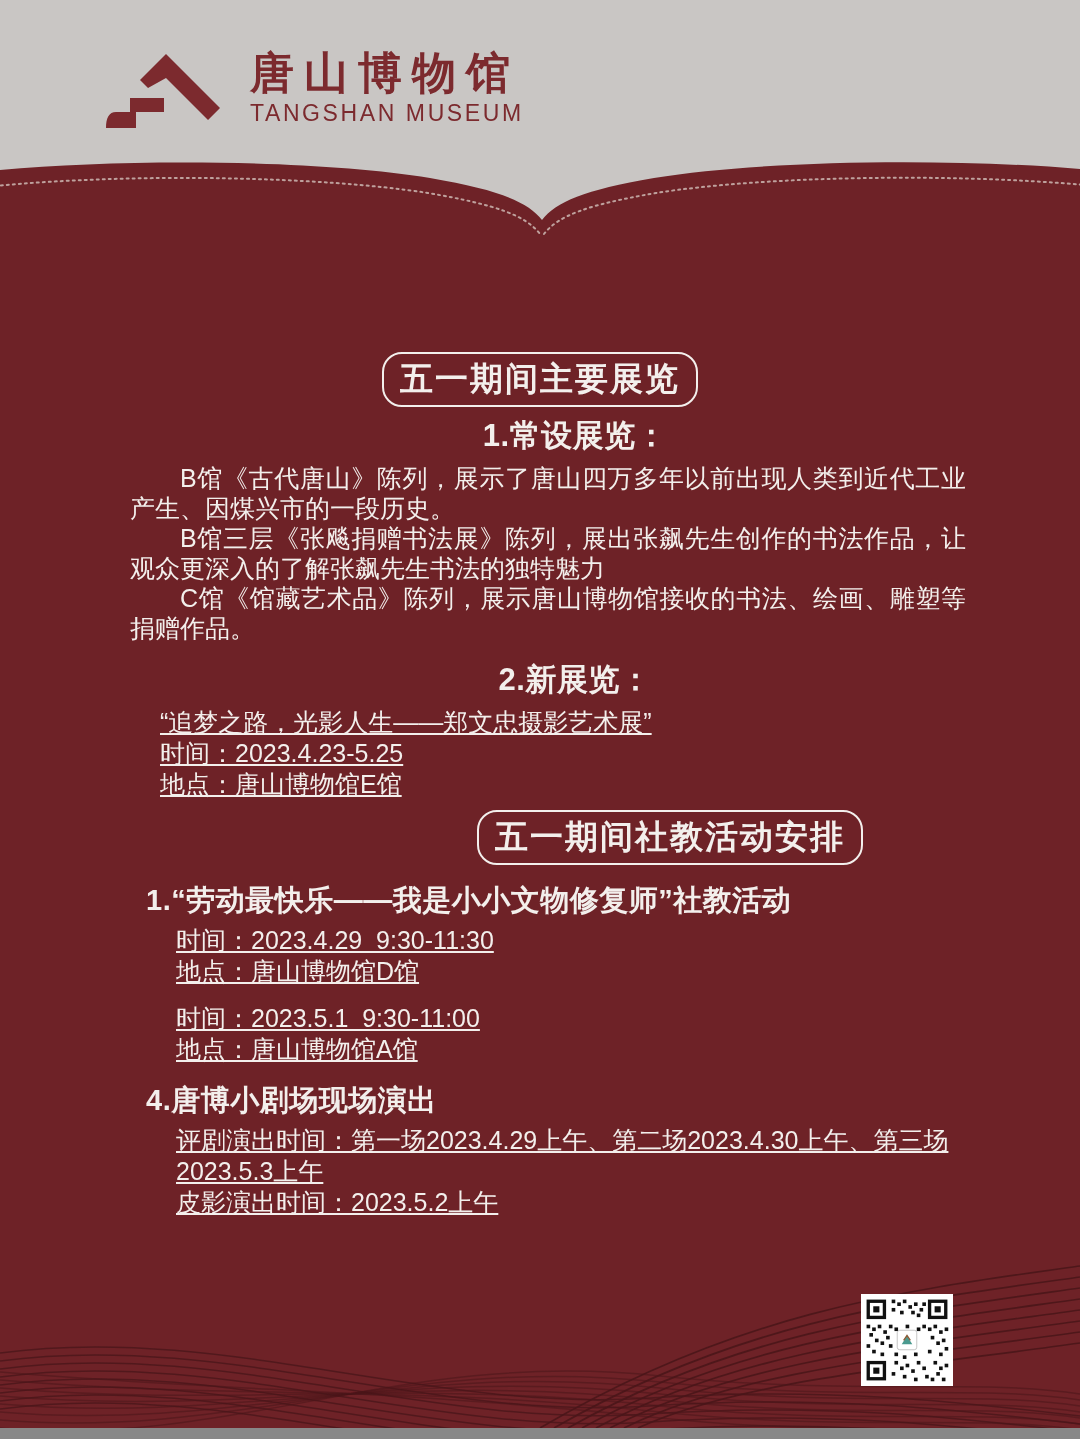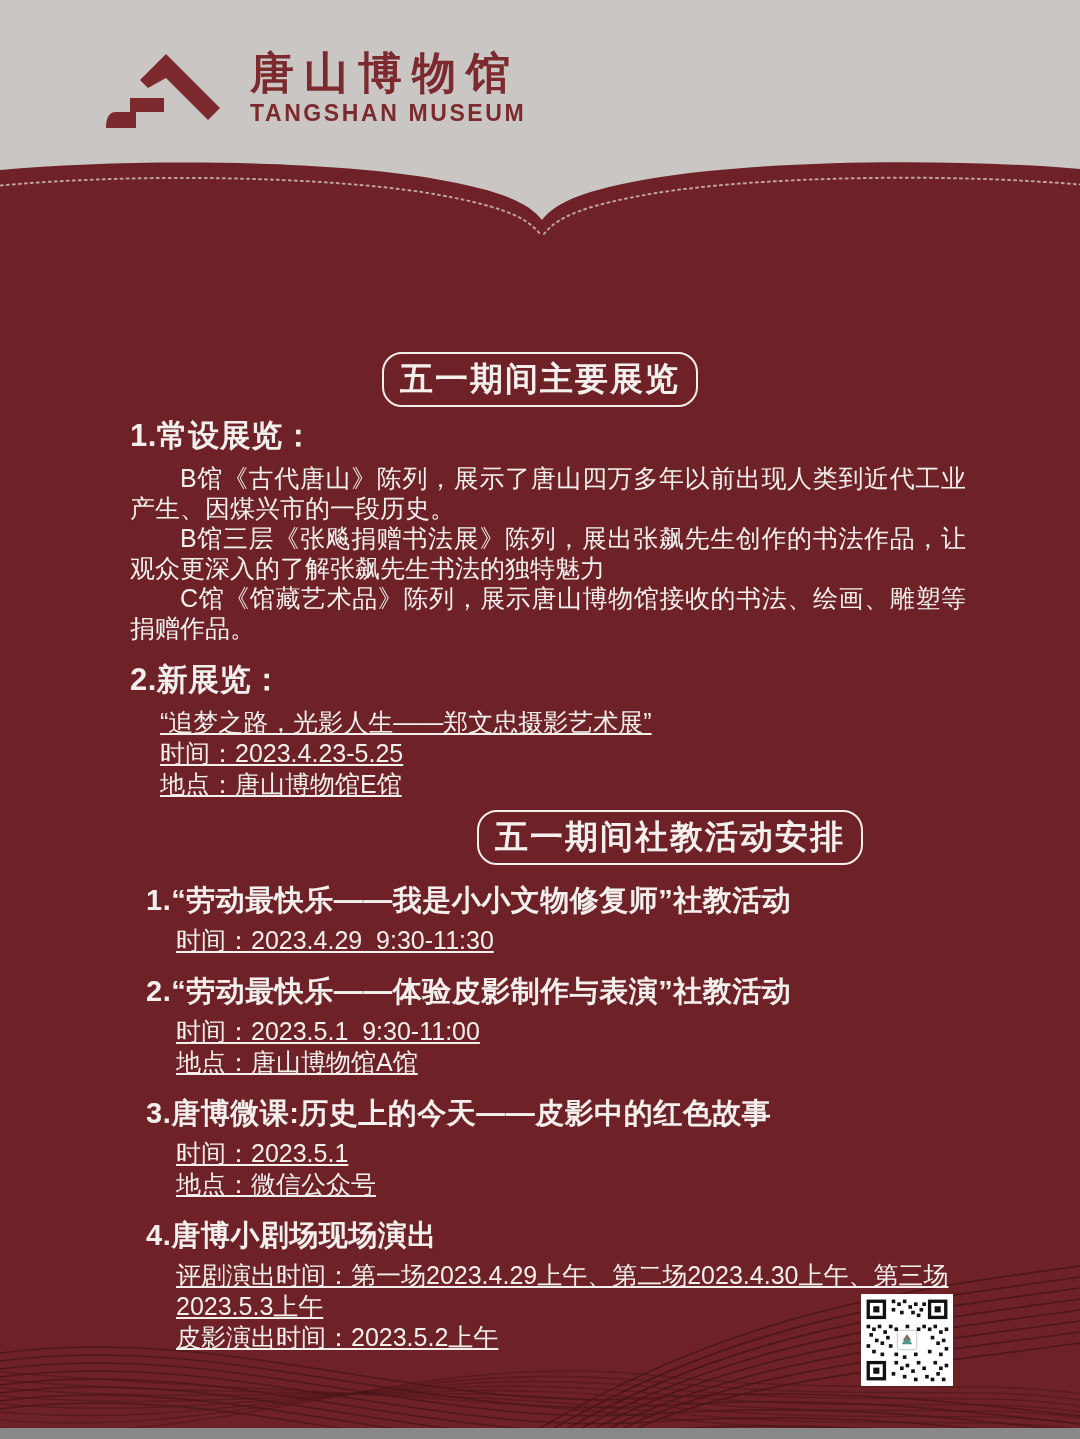--- a/index.html
+++ b/index.html
@@ -4,36 +4,36 @@
 <style>
   html,body{margin:0;padding:0;background:#888;}
   .page{position:relative;width:1080px;height:1428px;margin:0 auto;overflow:hidden;
         background:#c9c6c4;font-family:"Liberation Sans","DejaVu Sans",sans-serif;}
 
   
   .logo{position:absolute;left:106px;top:50px;display:flex;gap:16px;align-items:flex-start;z-index:4;}
   .logo-mark{display:block;margin-top:2px;}
   .logo-cn{font-family:"DejaVu Serif","Liberation Serif",serif;font-weight:bold;font-size:44px;
            letter-spacing:10px;color:#7c2a2e;line-height:1.05;white-space:nowrap;}
-  .logo-en{font-size:23px;letter-spacing:2.6px;color:#7c2a2e;margin-top:4px;font-weight:700;white-space:nowrap;}
+  .logo-en{font-size:23px;letter-spacing:2.6px;color:#7c2a2e;margin-top:4px;font-weight:400;white-space:nowrap;}
 
   
   .book{position:absolute;left:0;top:156px;width:1080px;height:104px;display:block;z-index:1;}
   .red-body{position:absolute;left:0;right:0;top:258px;bottom:0;background:#6e2227;z-index:0;}
 
   
   .decor{position:absolute;left:0;bottom:0;width:1080px;height:330px;z-index:1;pointer-events:none;}
 
   
   .content{position:absolute;left:130px;top:352px;width:890px;color:#f3efec;z-index:2;}
   .badge-row{width:1080px;margin-left:-130px;text-align:center;}
   .badge{display:inline-block;border:2px solid #f3efec;border-radius:20px;padding:2px 16px;
          font-family:"DejaVu Serif","Liberation Serif",serif;font-weight:bold;font-size:33px;
          line-height:1.42;letter-spacing:2px;}
-  .sec-h{font-size:31px;font-weight:bold;margin:8px 0 6px;letter-spacing:.5px;}
+  .sec-h{font-size:31px;font-weight:bold;margin:8px 0 6px;letter-spacing:.5px;text-align:center;}
   .h-gap{margin-top:16px;}
   .para{font-size:25px;line-height:30px;margin:0;text-indent:2em;padding-right:54px;text-align:justify;}
   .detail{font-size:25px;line-height:31px;margin:0 0 0 30px;white-space:pre-wrap;text-decoration:underline;}
   .badge2{margin:10px 0 4px;}
   .item-h{font-size:29px;font-weight:bold;margin:16px 0 4px;letter-spacing:.5px;}
   .item{margin:16px;}
 
   
   .qr{position:absolute;left:861px;top:1294px;width:92px;height:92px;z-index:3;}
   .qr svg{display:block;}
@@ -106,33 +106,28 @@
     <p class="detail">时间：2023.4.23-5.25</p>
     <p class="detail">地点：唐山博物馆E馆</p>
 
     <div class="badge-row badge2">
       <span class="badge">五一期间社教活动安排</span>
     </div>
 
     <section class="item">
       <h3 class="item-h">1.“劳动最快乐——我是小小文物修复师”社教活动</h3>
       <p class="detail">时间：2023.4.29  9:30-11:30</p>
+      <p class="detail">地点：唐山博物馆D馆</p>
     </section>
 
     <section class="item">
-      <h3 class="item-h">2.“劳动最快乐——体验皮影制作与表演”社教活动</h3>
       <p class="detail">时间：2023.5.1  9:30-11:00</p>
       <p class="detail">地点：唐山博物馆A馆</p>
     </section>
 
-    <section class="item">
-      <h3 class="item-h">3.唐博微课:历史上的今天——皮影中的红色故事</h3>
-      <p class="detail">时间：2023.5.1</p>
-      <p class="detail">地点：微信公众号</p>
-    </section>
 
     <section class="item">
       <h3 class="item-h">4.唐博小剧场现场演出</h3>
       <p class="detail">评剧演出时间：第一场2023.4.29上午、第二场2023.4.30上午、第三场2023.5.3上午</p>
       <p class="detail">皮影演出时间：2023.5.2上午</p>
 
     </section>
 
   </main>
 

